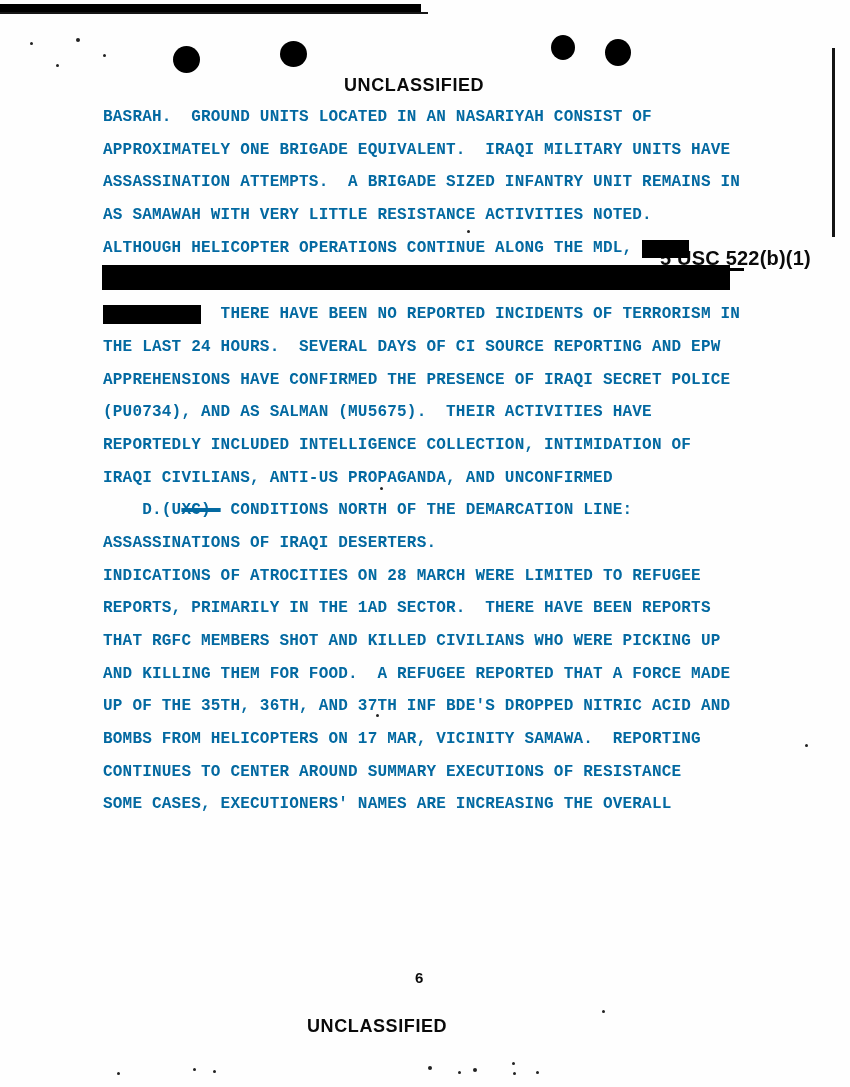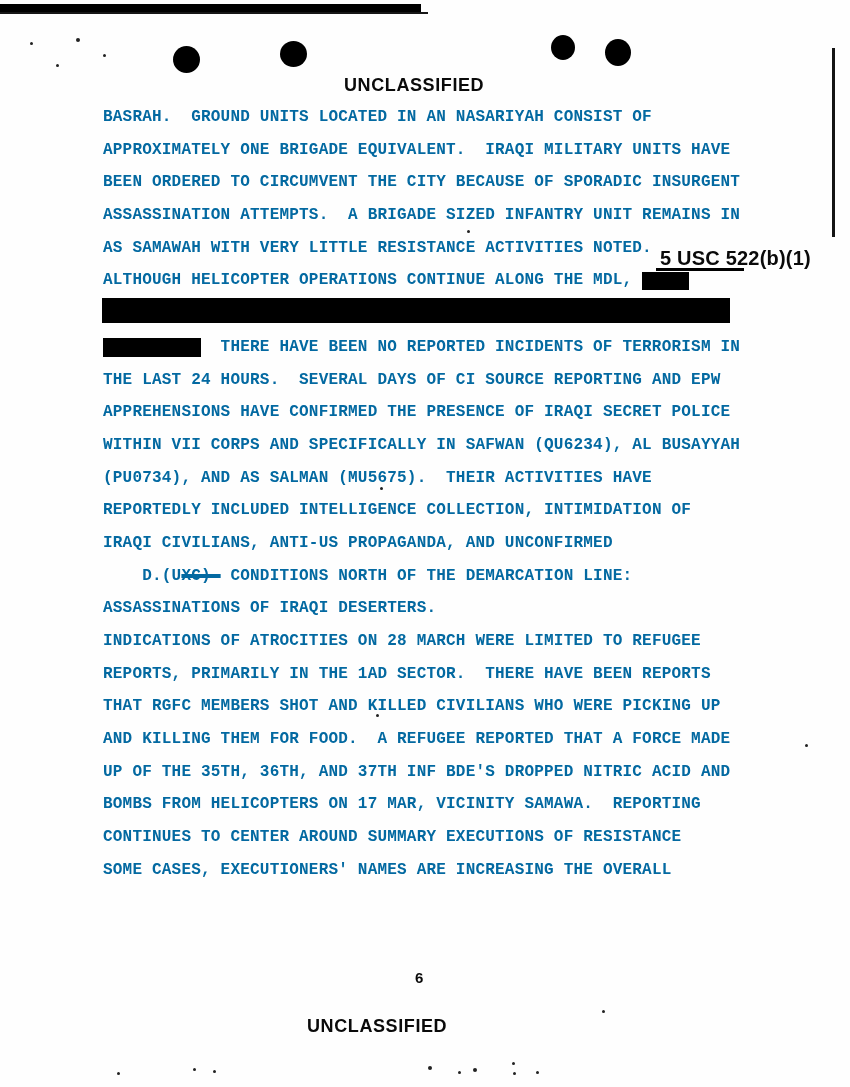--- a/index.html
+++ b/index.html
@@ -82,29 +82,27 @@
   <div class="classif top">UNCLASSIFIED</div>
   <div class="classif bottom">UNCLASSIFIED</div>
   <div class="pageno">6</div>
 
   <div class="stamp">5 USC 522(b)(1)</div>
   <div class="stamp-underline"></div>
 
   <div class="body-text" id="body-text">
       <div class="tline"><span>BASRAH.  GROUND UNITS LOCATED IN AN NASARIYAH CONSIST OF</span></div>
       <div class="tline"><span>APPROXIMATELY ONE BRIGADE EQUIVALENT.  IRAQI MILITARY UNITS HAVE</span></div>
-      <div class="tline"><span>BEEN ORDERED TO CIRCUMVENT THE CITY BECAUSE OF SPORADIC INSURGENT</span></div>
       <div class="tline"><span>ASSASSINATION ATTEMPTS.  A BRIGADE SIZED INFANTRY UNIT REMAINS IN</span></div>
       <div class="tline"><span>AS SAMAWAH WITH VERY LITTLE RESISTANCE ACTIVITIES NOTED.</span></div>
       <div class="tline"><span>ALTHOUGH HELICOPTER OPERATIONS CONTINUE ALONG THE MDL, </span><span class="redact-inline" style="width: 47px; height: 18px;"></span></div>
       <div class="tline"><div class="redact-bar-full" style="width: 628px; height: 25px;"></div></div>
       <div class="tline"><span class="redact-inline" style="width: 98px; height: 19px;"></span><span>  THERE HAVE BEEN NO REPORTED INCIDENTS OF TERRORISM IN</span></div>
       <div class="tline"><span>THE LAST 24 HOURS.  SEVERAL DAYS OF CI SOURCE REPORTING AND EPW</span></div>
       <div class="tline"><span>APPREHENSIONS HAVE CONFIRMED THE PRESENCE OF IRAQI SECRET POLICE</span></div>
-      <div class="tline"><span>WITHIN VII CORPS AND SPECIFICALLY IN SAFWAN (QU6234), AL BUSAYYAH</span></div>
       <div class="tline"><span>(PU0734), AND AS SALMAN (MU5675).  THEIR ACTIVITIES HAVE</span></div>
       <div class="tline"><span>REPORTEDLY INCLUDED INTELLIGENCE COLLECTION, INTIMIDATION OF</span></div>
       <div class="tline"><span>IRAQI CIVILIANS, ANTI-US PROPAGANDA, AND UNCONFIRMED</span></div>
       <div class="tline"><span>    D.(U</span><span class="struck">XC)-</span><span> CONDITIONS NORTH OF THE DEMARCATION LINE:</span></div>
       <div class="tline"><span>ASSASSINATIONS OF IRAQI DESERTERS.</span></div>
       <div class="tline"><span>INDICATIONS OF ATROCITIES ON 28 MARCH WERE LIMITED TO REFUGEE</span></div>
       <div class="tline"><span>REPORTS, PRIMARILY IN THE 1AD SECTOR.  THERE HAVE BEEN REPORTS</span></div>
       <div class="tline"><span>THAT RGFC MEMBERS SHOT AND KILLED CIVILIANS WHO WERE PICKING UP</span></div>
       <div class="tline"><span>AND KILLING THEM FOR FOOD.  A REFUGEE REPORTED THAT A FORCE MADE</span></div>
       <div class="tline"><span>UP OF THE 35TH, 36TH, AND 37TH INF BDE'S DROPPED NITRIC ACID AND</span></div>

